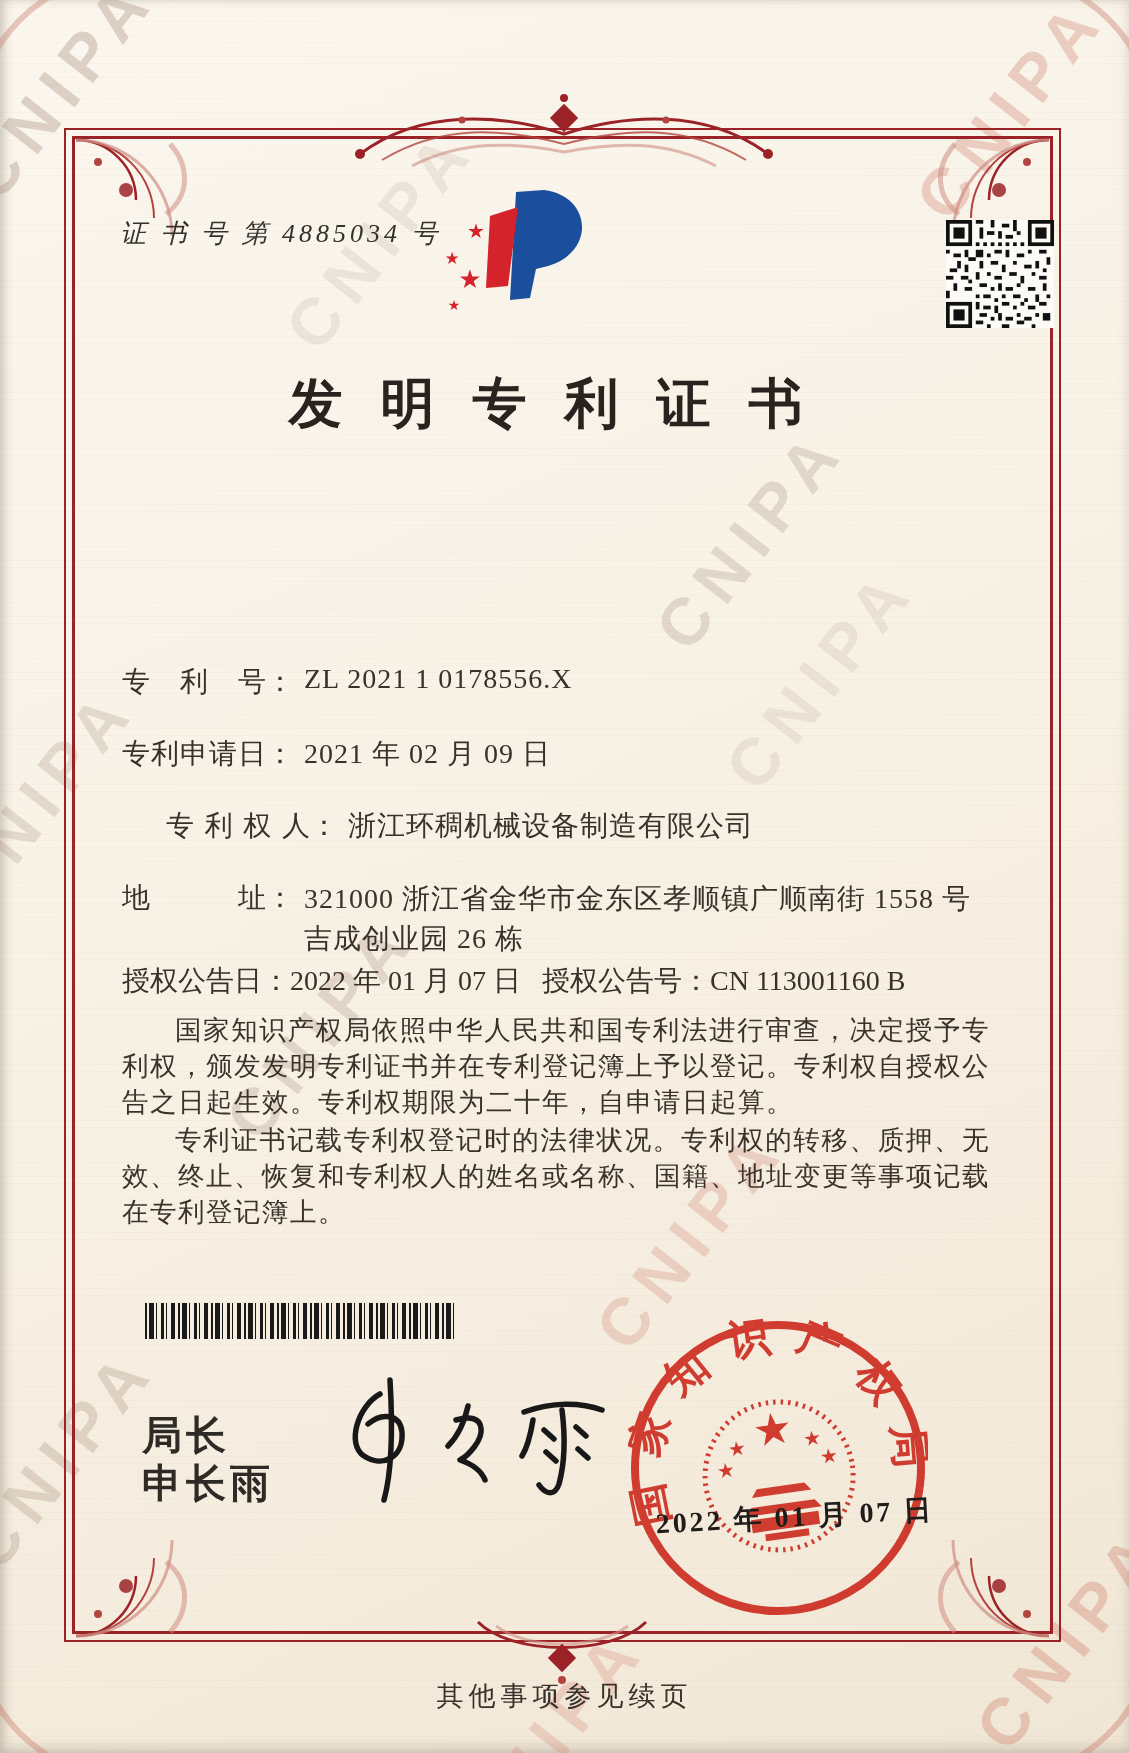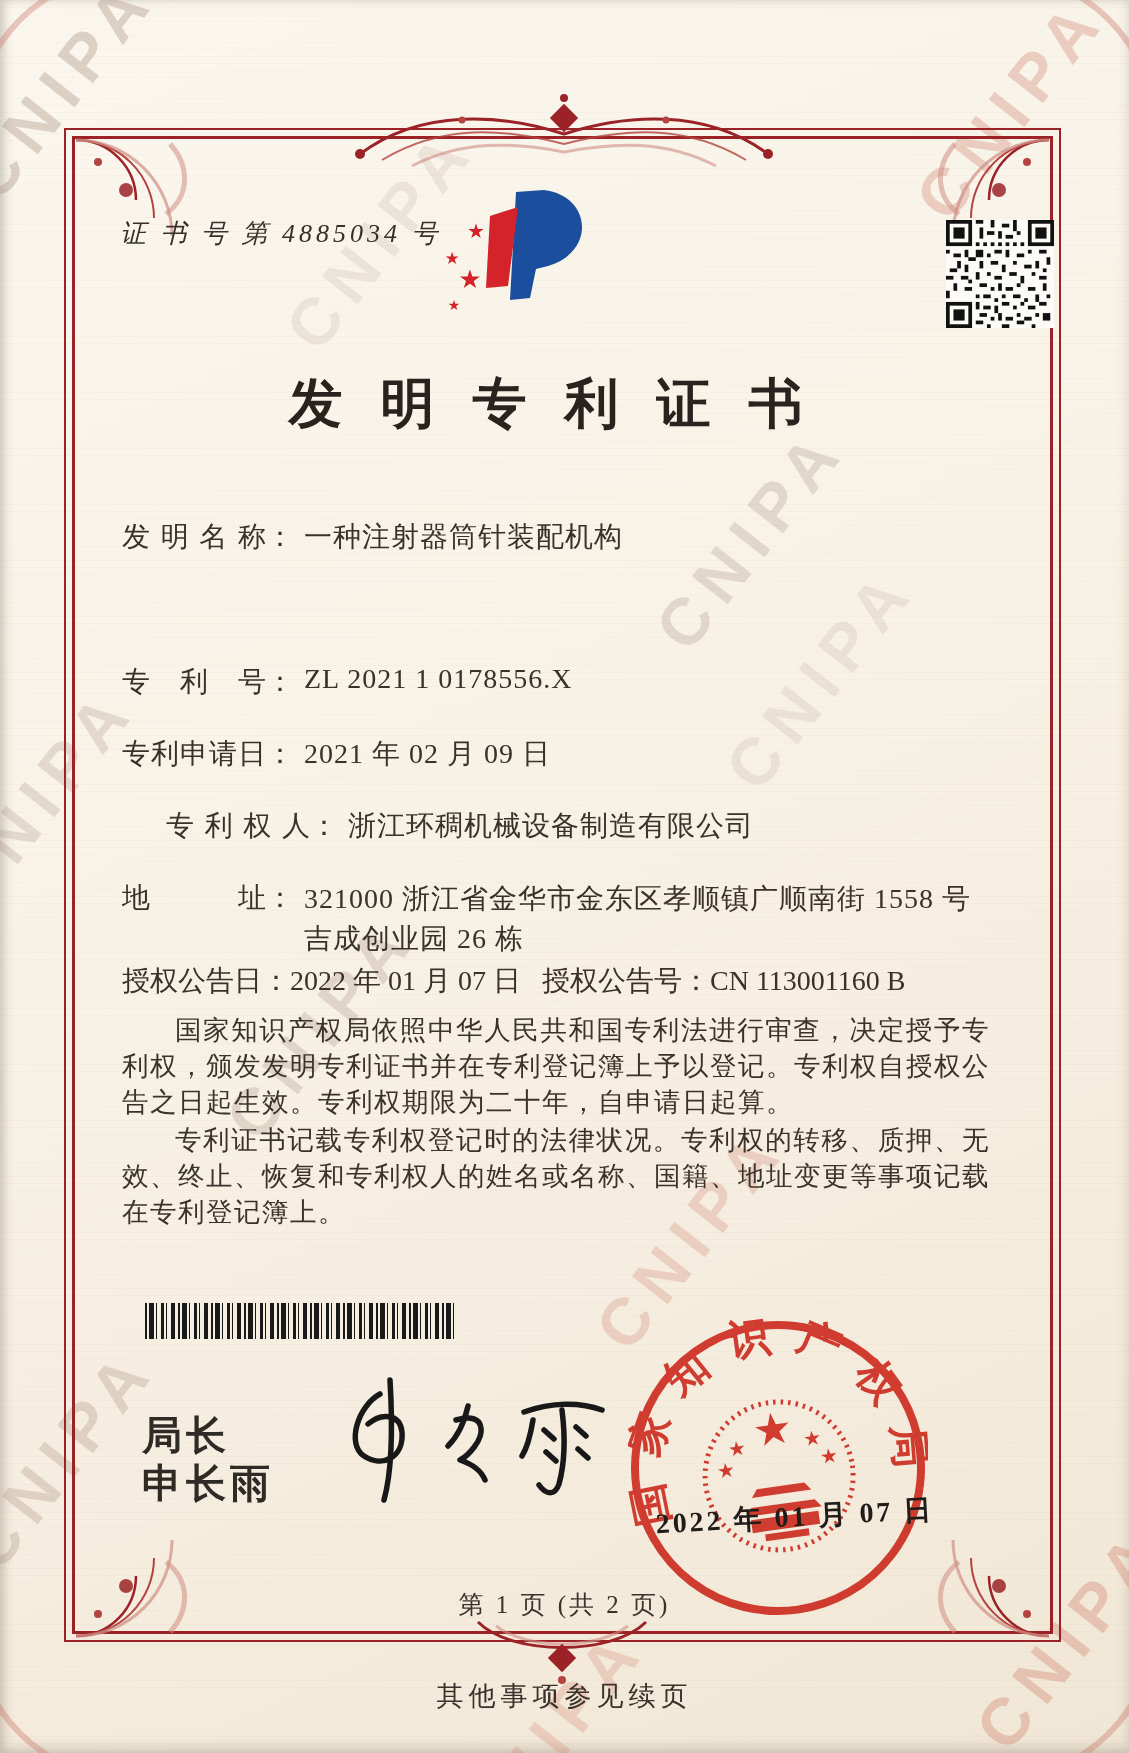--- a/index.html
+++ b/index.html
@@ -251,23 +251,20 @@
     </g>
     <g fill="#111">
       <rect x="2" y="2" width="3" height="3"></rect>
         <rect x="24" y="2" width="3" height="3"></rect>
         <rect x="2" y="24" width="3" height="3"></rect>
     </g>
   </svg>
 
   <div id="title">发明专利证书</div>
 
-  <div class="frow" style="top:518px;">
-    <span class="flabel">发明名称</span><span class="fcolon">：</span><span class="fvalue">一种注射器筒针装配机构</span>
-  </div>
   <div class="frow" style="top:663px;">
     <span class="flabel">专利号</span><span class="fcolon">：</span><span class="fvalue">ZL 2021 1 0178556.X</span>
   </div>
   <div class="frow" style="top:735px;">
     <span class="flabel">专利申请日</span><span class="fcolon">：</span><span class="fvalue">2021 年 02 月 09 日</span>
   </div>
   <div class="frow" style="top:807px;margin-left:44px;">
     <span class="flabel">专利权人</span><span class="fcolon">：</span><span class="fvalue">浙江环稠机械设备制造有限公司</span>
   </div>
   <div class="frow" style="top:879px;">
@@ -320,16 +317,15 @@
       <text class="star" x="98" y="152" font-size="20" text-anchor="middle">★</text>
       <text class="star" x="202" y="152" font-size="20" text-anchor="middle">★</text>
       <path d="M120,176 L180,176 L174,168 L126,168 Z"></path>
       <path d="M112,194 L188,194 L182,186 L118,186 Z"></path>
       <rect x="116" y="198" width="68" height="13"></rect>
       <rect x="128" y="214" width="44" height="7"></rect>
     </g>
   </svg>
   <div id="seal-date">2022 年 01 月 07 日</div>
 
-  <div id="page-no">第 1 页 (共 2 页)</div>
   <div id="footer-note">其他事项参见续页</div>
 
 </div>
 
 </body></html>

